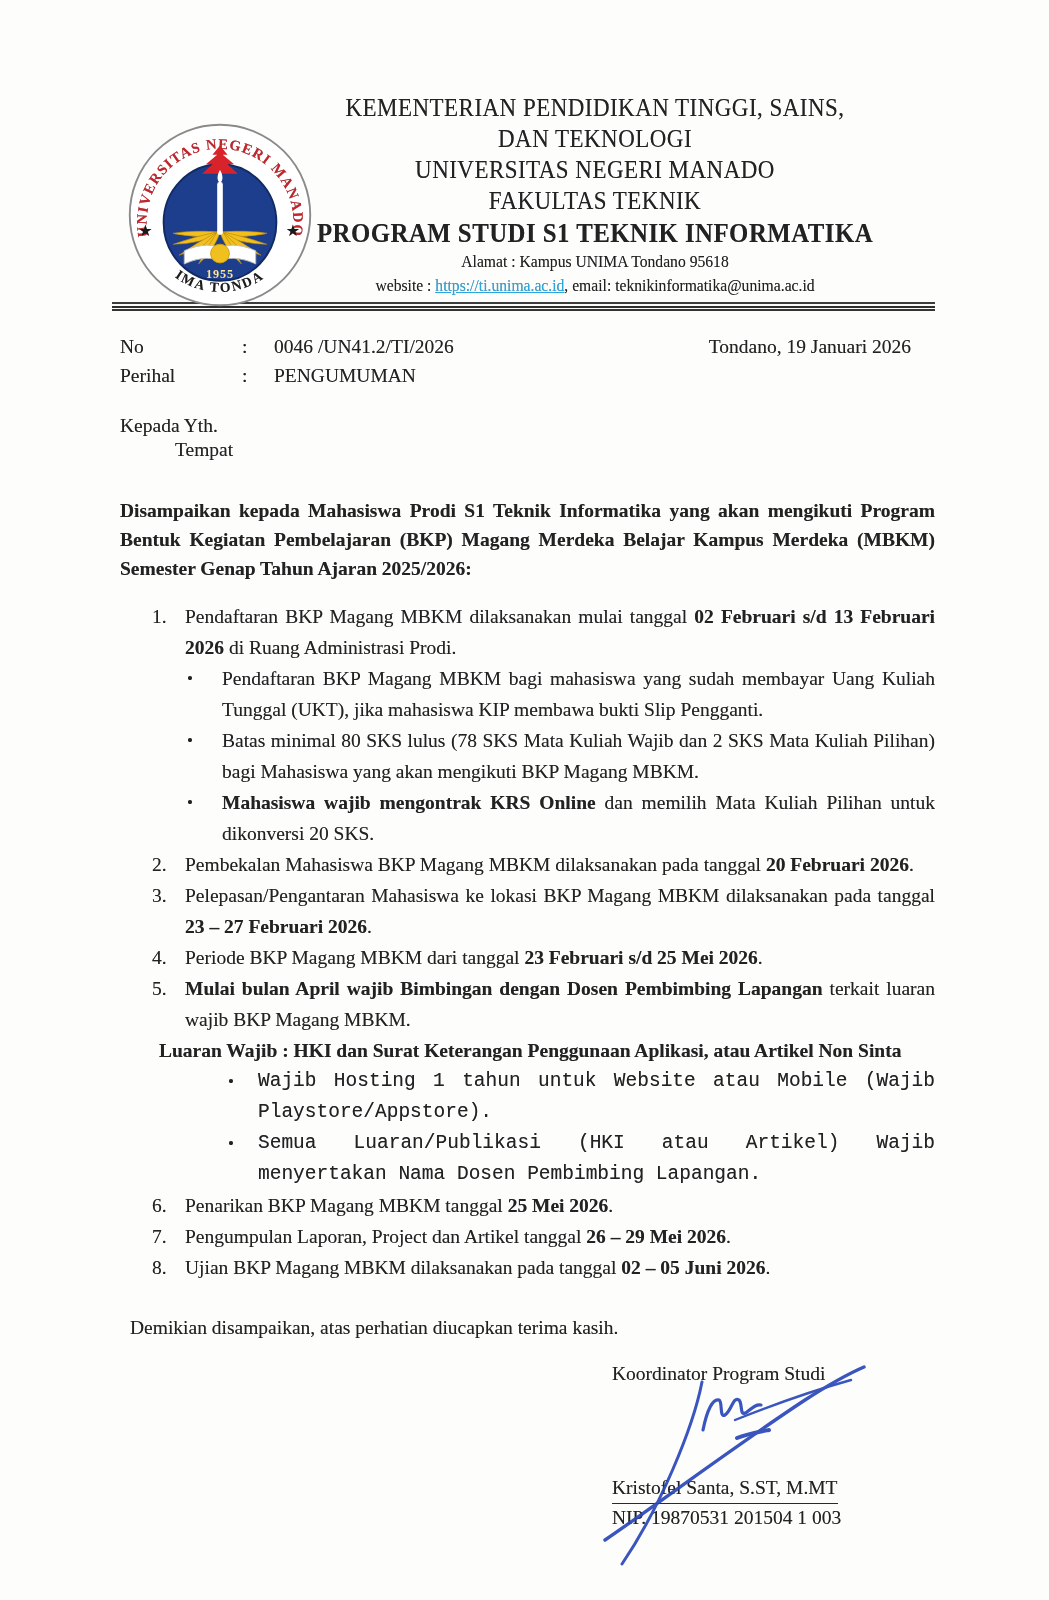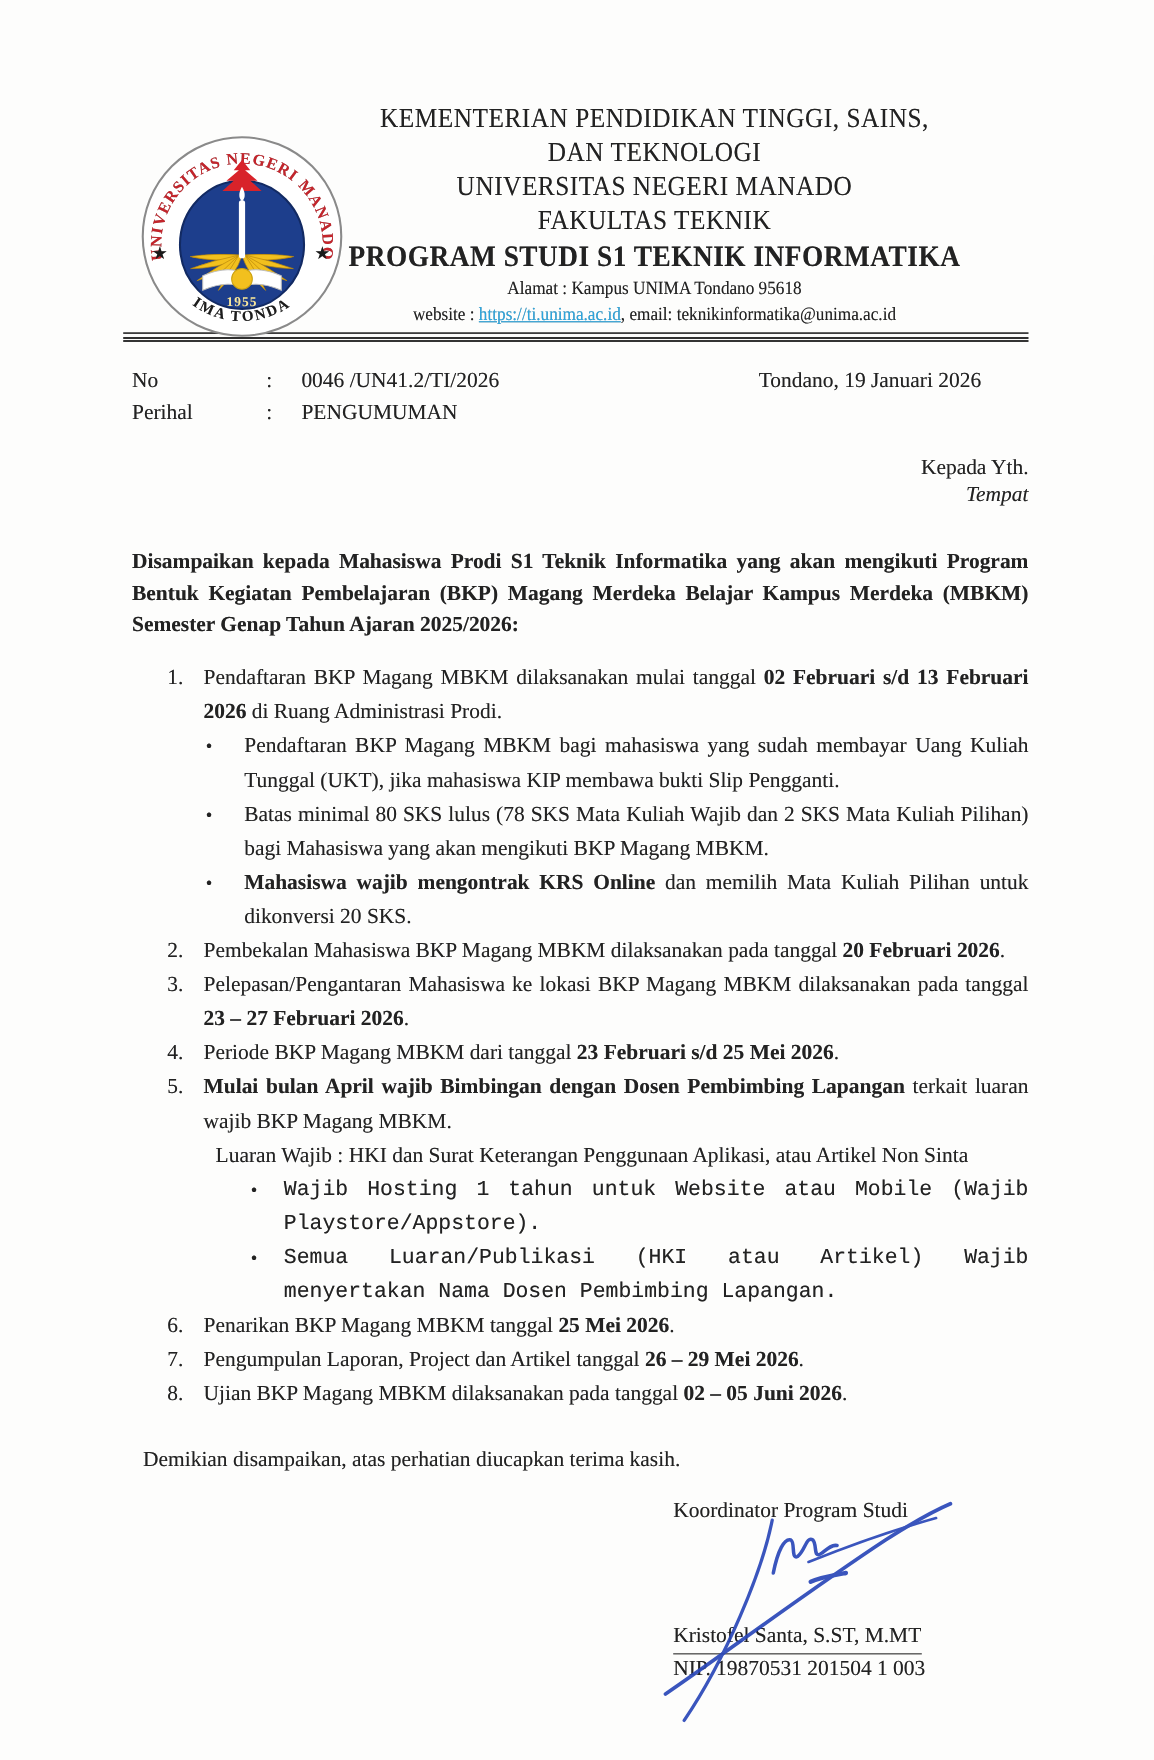--- a/index.html
+++ b/index.html
@@ -18,37 +18,37 @@
   .lh-prog{font-size:27px; line-height:34px; font-weight:bold; letter-spacing:.5px;}
   .lh-small{font-size:17px; line-height:24px;}
   .lh-link{color:#2ba6df; text-decoration:underline;}
   .rule{margin:4px 114px 0 112px; height:10px;
     background:linear-gradient(to bottom,#3c3c3c 0 2px,#fbfbfa 2px 4px,#2f2f2f 4px 6px,#fbfbfa 6px 7px,#343434 7px 9px,transparent 9px 10px);}
   
   .meta{position:relative; margin:20px 114px 0 120px; line-height:29px;}
   .meta-row{display:flex;}
   .meta-label{width:122px;}
   .meta-colon{width:32px;}
-  .meta-date{position:absolute; right:43px; top:0;}
-  
-  .recipient{margin:24px 114px 0 120px; line-height:24px;text-align:right;}
-  .recipient .indent{padding-left:55px;font-style:italic;}
+  .meta-date{position:absolute; right:24px; top:0;}
+  
+  .recipient{margin:24px 114px 0 120px; line-height:24px;}
+  .recipient .indent{padding-left:55px;}
   
   .intro{margin:34px 114px 0 120px; text-align:justify; line-height:29px;font-weight:bold;}
   .list{margin:18px 114px 0 120px; line-height:31px;}
   .li{display:flex; margin-left:32px;}
   .li .num{width:33px; flex:none;}
   .li .txt{flex:1; text-align:justify;}
   .bl{display:flex; margin-left:67px;}
   .bl .dot{width:35px; flex:none; font-size:17px;}
   .bl .txt{flex:1; text-align:justify;}
   .bl2{display:flex; margin-left:108px;}
   .bl2 .dot{width:30px; flex:none; font-size:17px;}
   .bl2 .txt{flex:1; text-align:justify;font-family:Liberation Mono, monospace;}
-  .note{margin-left:76px; font-weight:normal; text-align:justify;}
+  .note{margin-left:39px; font-weight:bold; text-align:justify;}
   .b{font-weight:bold;}
   .closing{margin:30px 114px 16px 130px; line-height:29px;}
   
   .sig-block{position:absolute; left:585px; top:1360px; width:340px; line-height:28px;}
   .sig-title{margin-left:27px;}
   .sig-ink{position:absolute; left:0; top:-2px; width:330px; height:225px; pointer-events:none;}
   .sig-name{margin-left:27px; margin-top:86px; display:inline-block;
     border-bottom:1.5px solid #2a2a2a; padding-bottom:1px;}
   .sig-nip{margin-left:27px;}
 </style>

